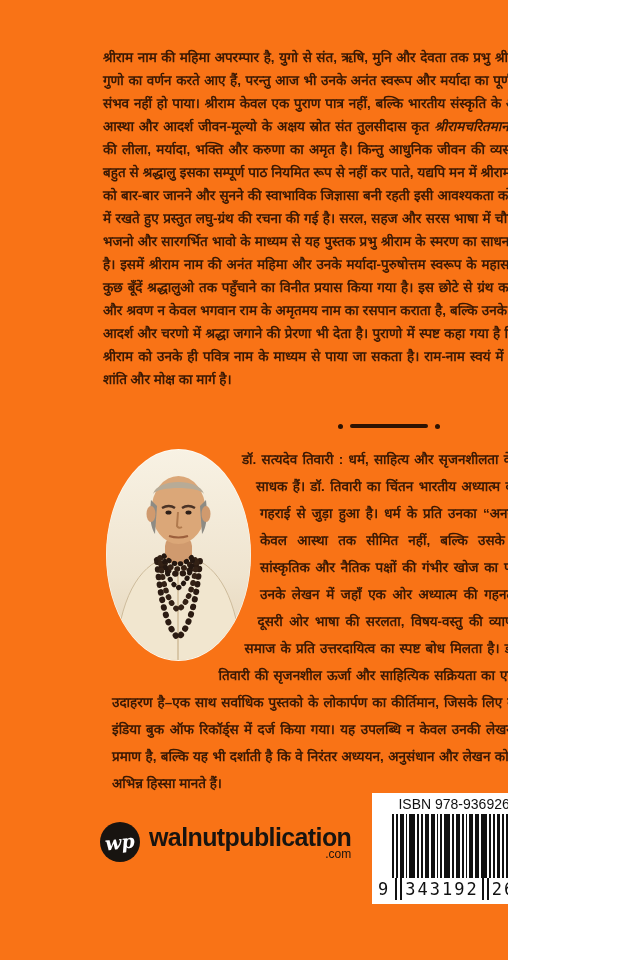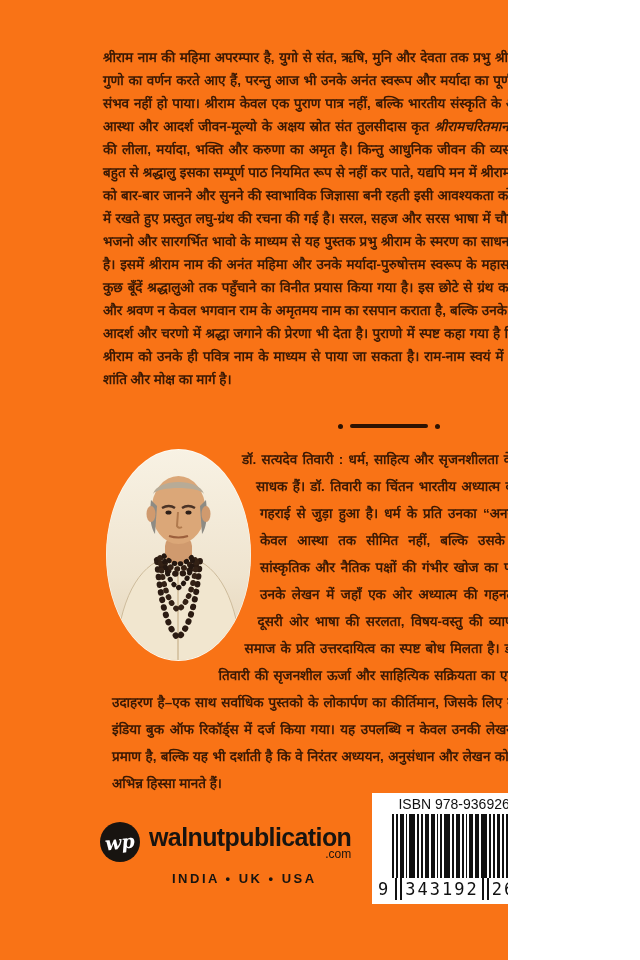--- a/index.html
+++ b/index.html
@@ -188,21 +188,20 @@
   <div class="publisher">
     <div class="logo-row">
       <div class="wp-circle">
         <span>wp</span>
       </div>
       <div class="wordmark-wrap">
         <span class="wordmark">walnutpublication</span>
         <span class="dotcom">.com</span>
       </div>
     </div>
-    <div class="countries">INDIA  •  UK  •  USA</div>
   </div>
 
   <div class="barcode-box">
     <div class="isbn-label">ISBN 978-936926744-6</div>
     <div class="bars">
         <div class="bar" style="width: 1.9px;"></div>
         <div class="bar" style="width: 1.9px;"></div>
         <div class="bar" style="width: 3.8px;"></div>
         <div class="bar" style="width: 1.9px;"></div>
         <div class="bar" style="width: 5.7px;"></div>

